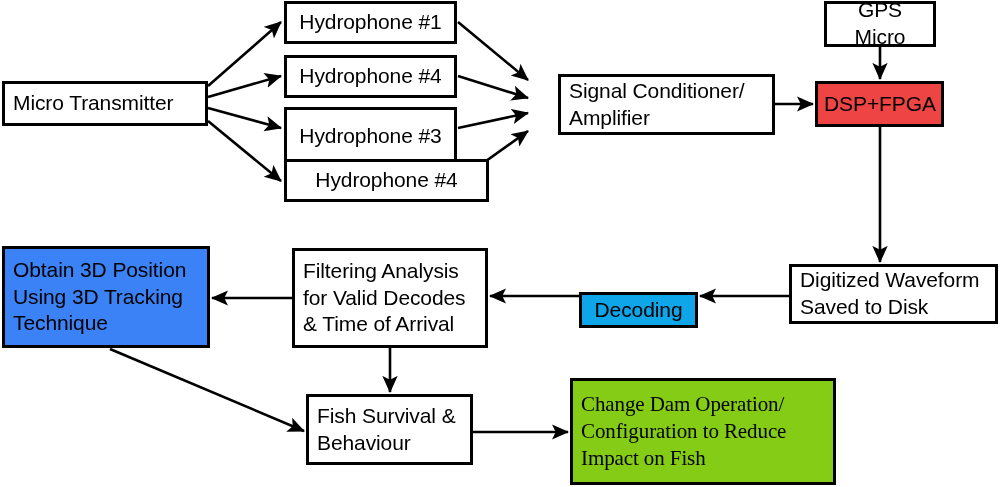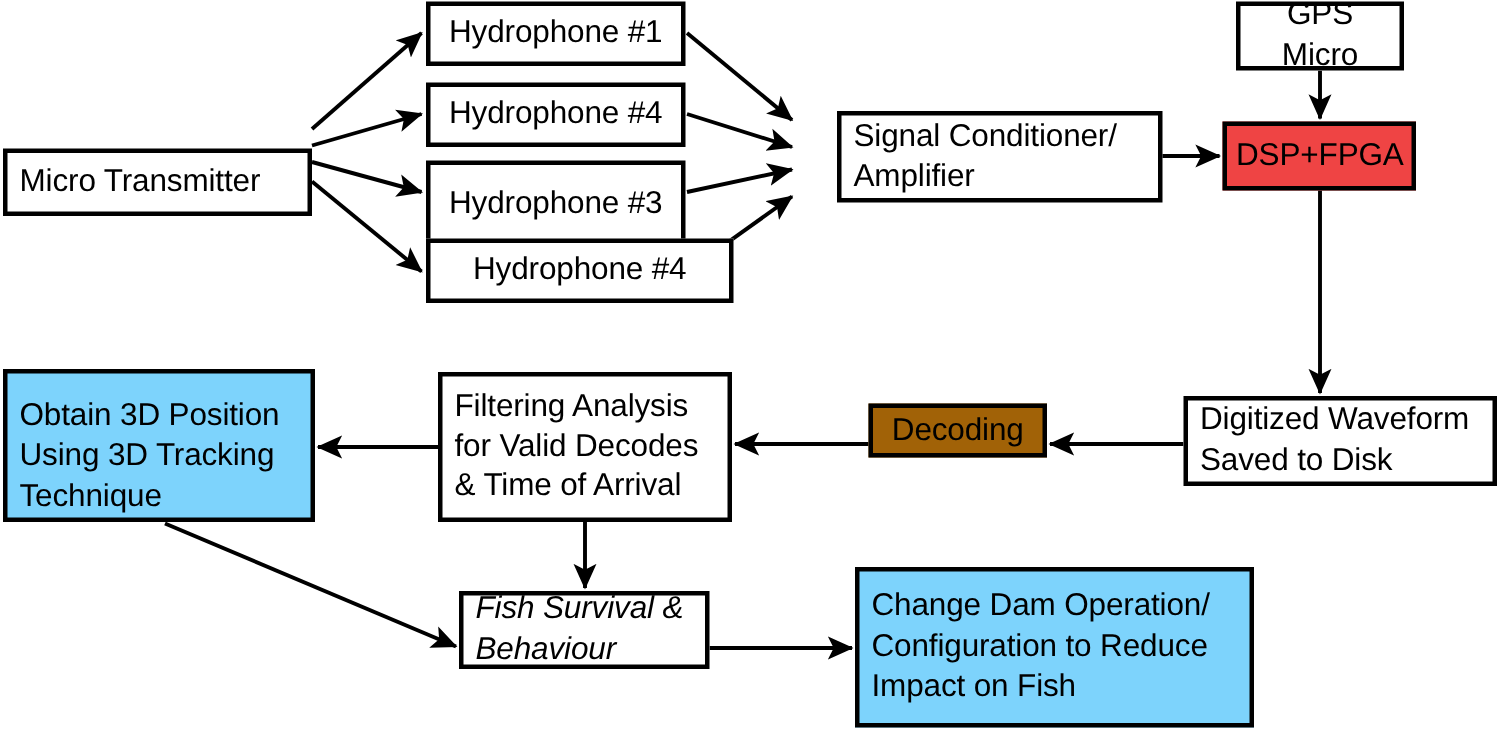--- a/index.html
+++ b/index.html
@@ -74,21 +74,21 @@
         <line x1="789" y1="296" x2="700" y2="296" marker-end="url(#arrowhead)" stroke="#000000"></line>
         <line x1="579" y1="296" x2="490" y2="296" marker-end="url(#arrowhead)" stroke="#000000"></line>
         <line x1="292" y1="298" x2="212" y2="298" marker-end="url(#arrowhead)" stroke="#000000"></line>
         <line x1="390" y1="348" x2="390" y2="392" marker-end="url(#arrowhead)" stroke="#000000"></line>
         <line x1="110" y1="349" x2="304" y2="431" marker-end="url(#arrowhead)" stroke="#000000"></line>
         <line x1="473" y1="432" x2="568" y2="432" marker-end="url(#arrowhead)" stroke="#000000"></line>
       </g>
   </svg>
 
   <div id="node-layer">
-      <div class="node" style="left: 2px; top: 99px; width: 206px; height: 45px; border-color: rgb(0, 0, 0); background: rgb(255, 255, 255);">
+      <div class="node" style="left: 2px; top: 81px; width: 206px; height: 45px; border-color: rgb(0, 0, 0); background: rgb(255, 255, 255);">
         <span class="label">Micro Transmitter</span>
       </div>
       <div class="node center" style="left: 284px; top: 1px; width: 173px; height: 43px; border-color: rgb(0, 0, 0); background: rgb(255, 255, 255);">
         <span class="label">Hydrophone #1</span>
       </div>
       <div class="node center" style="left: 284px; top: 55px; width: 173px; height: 43px; border-color: rgb(0, 0, 0); background: rgb(255, 255, 255);">
         <span class="label">Hydrophone #4</span>
       </div>
       <div class="node center" style="left: 284px; top: 107px; width: 173px; height: 58px; border-color: rgb(0, 0, 0); background: rgb(255, 255, 255);">
         <span class="label">Hydrophone #3</span>
@@ -103,37 +103,37 @@
       <div class="node center" style="left: 824px; top: 1px; width: 112px; height: 46px; border-color: rgb(0, 0, 0); background: rgb(255, 255, 255);">
         <span class="label">GPS Micro</span>
       </div>
       <div class="node center" style="left: 815px; top: 81px; width: 129px; height: 46px; border-color: rgb(0, 0, 0); background: #ef4444;">
         <span class="label">DSP+FPGA</span>
       </div>
       <div class="node" style="left: 789px; top: 264px; width: 209px; height: 60px; border-color: rgb(0, 0, 0); background: rgb(255, 255, 255);">
         <span class="label">Digitized Waveform
 Saved to Disk</span>
       </div>
-      <div class="node center" style="left: 579px; top: 269px; width: 119px; height: 36px; border-color: rgb(0, 0, 0); background: #a16207; align-items: center;">
+      <div class="node center" style="left: 579px; top: 292px; width: 119px; height: 36px; border-color: rgb(0, 0, 0); background: #0ea5e9; align-items: center;">
         <span class="label">Decoding</span>
       </div>
       <div class="node" style="left: 292px; top: 248px; width: 196px; height: 100px; border-color: rgb(0, 0, 0); background: rgb(255, 255, 255);">
         <span class="label">Filtering Analysis
 for Valid Decodes
 &amp; Time of Arrival</span>
       </div>
-      <div class="node" style="left: 2px; top: 246px; width: 208px; height: 102px; border-color: rgb(0, 0, 0); background: #7dd3fc; align-items: flex-end;">
+      <div class="node" style="left: 2px; top: 246px; width: 208px; height: 102px; border-color: rgb(0, 0, 0); background: #3b82f6;">
         <span class="label">Obtain 3D Position
 Using 3D Tracking
 Technique</span>
       </div>
-      <div class="node" style="left: 306px; top: 394px; width: 167px; height: 52px; border-color: rgb(0, 0, 0); background: rgb(255, 255, 255); font-style: italic;">
+      <div class="node" style="left: 306px; top: 394px; width: 167px; height: 71px; border-color: rgb(0, 0, 0); background: rgb(255, 255, 255);">
         <span class="label">Fish Survival &amp;
 Behaviour</span>
       </div>
-      <div class="node" style="left: 570px; top: 378px; width: 266px; height: 107px; border-color: rgb(0, 0, 0); background: #7dd3fc;">
+      <div class="node" style="left: 570px; top: 378px; width: 266px; height: 107px; border-color: rgb(0, 0, 0); background: #84cc16; font-family: Liberation Serif, serif;">
         <span class="label">Change Dam Operation/
 Configuration to Reduce
 Impact on Fish</span>
       </div>
     </div>
 
 </div>
 
 </body></html>

